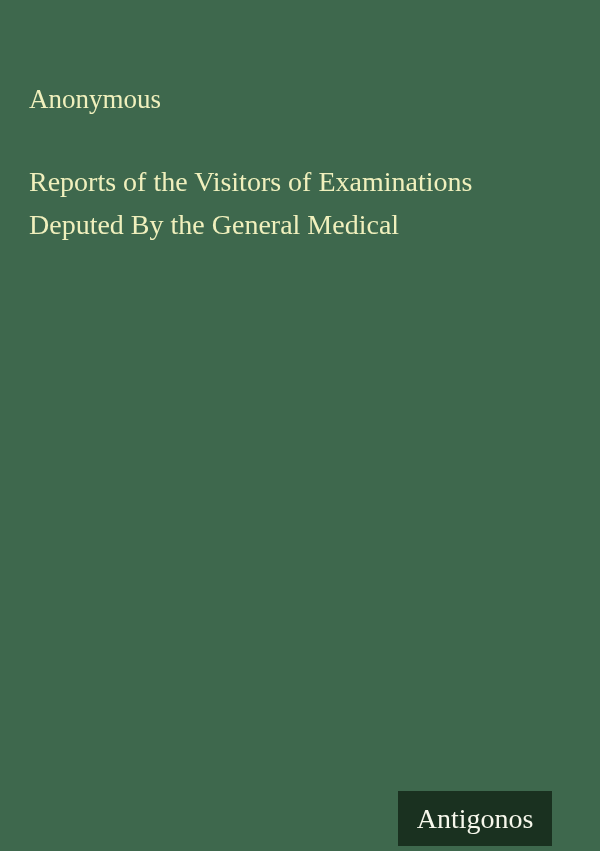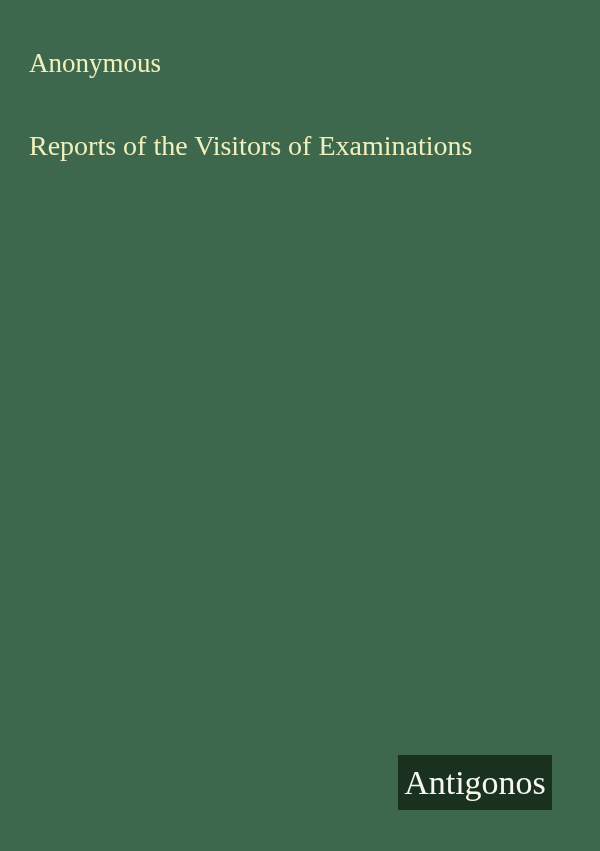--- a/index.html
+++ b/index.html
@@ -13,20 +13,21 @@
   body {
     font-family: "Liberation Serif", "DejaVu Serif", serif;
     background: var(--bg);
     overflow: hidden;
   }
   .cover {
     position: relative;
     width: 600px;
     height: 627px;
     background: var(--bg);
+    margin-top: 36px;
   }
   .author {
     position: absolute;
     left: 29px;
     top: 47px;
     font-size: 27px;
     line-height: 1.2;
     color: var(--cream);
     white-space: nowrap;
   }
@@ -49,33 +50,34 @@
     top: 755px;
     width: 154px;
     height: 55px;
     background: var(--badge-bg);
     display: flex;
     align-items: center;
     justify-content: center;
   }
   .publisher-box .publisher-name {
     color: var(--badge-text);
-    font-size: 34px;
+    font-size: 28px;
     line-height: 1;
     white-space: nowrap;
   }
 </style>
 </head>
 <body>
 
 <div class="cover">
 
   <div class="author">Anonymous</div>
 
   <h1 class="title">
     <span class="line">Reports of the Visitors of Examinations</span>
+    <span class="line">Deputed By the General Medical</span>
   </h1>
 
   <div class="publisher-box">
     <span class="publisher-name">Antigonos</span>
   </div>
 
 </div>
 
 </body></html>

